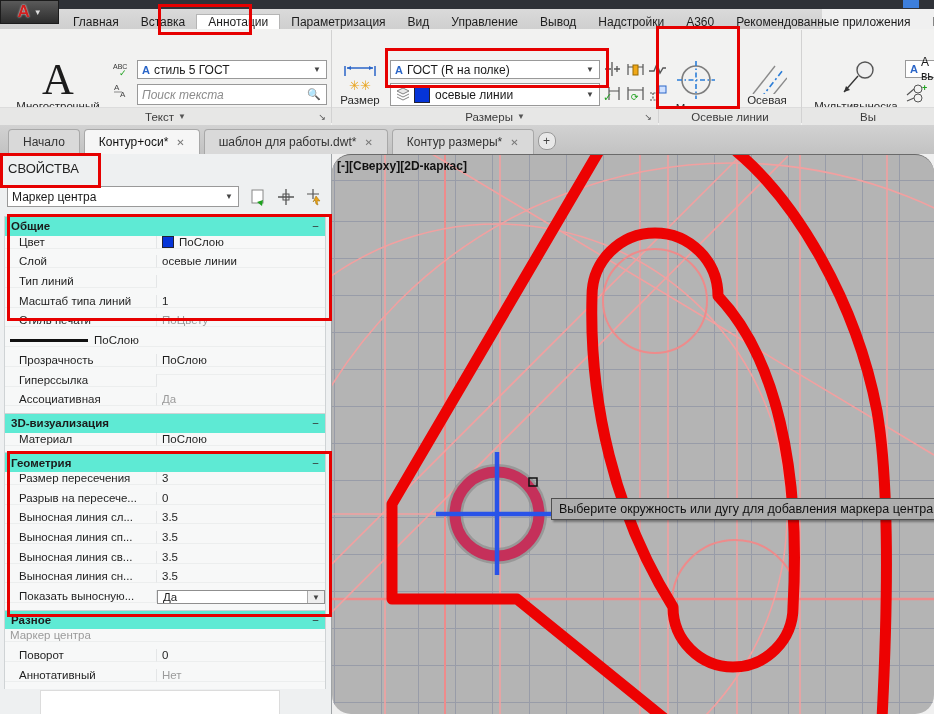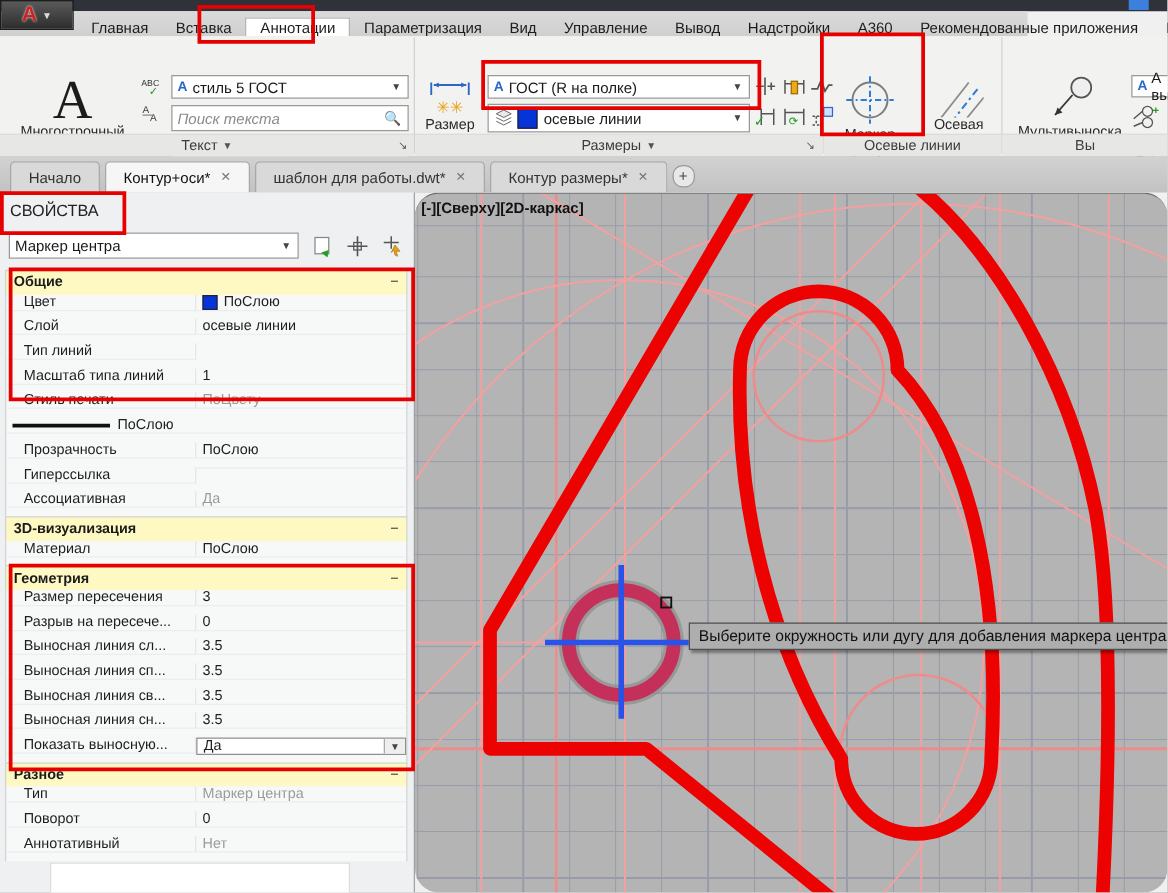--- a/index.html
+++ b/index.html
@@ -50,21 +50,21 @@
   .dtab.active{background:#f6f6f6;color:#111;}
   .dtab .x{margin-left:8px;color:#777;font-size:10px;}
   #newtab{width:16px;height:16px;border-radius:8px;background:#e8e8e8;border:1px solid #999;
           display:flex;align-items:center;justify-content:center;font-size:12px;color:#444;margin-bottom:4px;}
   
   #props{left:0;top:154px;width:332px;height:560px;background:#eef0f1;border-right:1px solid #9fa3a6;box-sizing:border-box;}
   #props-title{position:absolute;left:8px;top:7px;font-size:13px;color:#222;}
   #obj-combo{position:absolute;left:7px;top:32px;width:232px;height:21px;}
   .tool-ico{position:absolute;top:31px;width:23px;height:23px;display:flex;align-items:center;justify-content:center;}
   #prows{position:absolute;left:4px;top:62px;width:322px;}
-  .psec{height:19.7px;background:#fef9c3;border:1px solid #cfd3d5;border-bottom:none;display:flex;align-items:center;
+  .psec{height:19.7px;background:#5eead4;border:1px solid #cfd3d5;border-bottom:none;display:flex;align-items:center;
         font-size:11.5px;font-weight:bold;color:#1b1b1b;padding:0 6px;box-sizing:border-box;}
   .psec .minus{margin-left:auto;color:#333;font-weight:normal;}
   .prow{height:19.7px;display:flex;align-items:flex-start;background:#f7f8f8;border-left:1px solid #cfd3d5;
         border-right:1px solid #cfd3d5;font-size:11.5px;color:#1e1e1e;box-sizing:border-box;}
   .plab{width:152px;display:flex;align-items:center;padding-left:14px;border-right:1px solid #e4e6e7;
         border-bottom:1px solid #eceeee;box-sizing:border-box;white-space:nowrap;overflow:hidden;}
   .pval{flex:1;display:flex;align-items:center;padding-left:5px;border-bottom:1px solid #eceeee;
         box-sizing:border-box;white-space:nowrap;overflow:hidden;}
   .pval.dim{color:#9b9b9b;}
   .pval.combo-val{background:#fff;border:1px solid #8f8f8f;margin:0;}
@@ -408,21 +408,20 @@
         <div class="pval combo-val">
           <span>Да</span>
           <span class="dd">▼</span>
         </div>
       </div>
       <div class="psec">
         <span>Разное</span>
         <span class="minus">−</span>
       </div>
       <div class="prow">
-        <div class="plab">Тип</div>
         <div class="pval dim">Маркер центра</div>
       </div>
       <div class="prow">
         <div class="plab">Поворот</div>
         <div class="pval">0</div>
       </div>
       <div class="prow">
         <div class="plab">Аннотативный</div>
         <div class="pval dim">Нет</div>
       </div>

